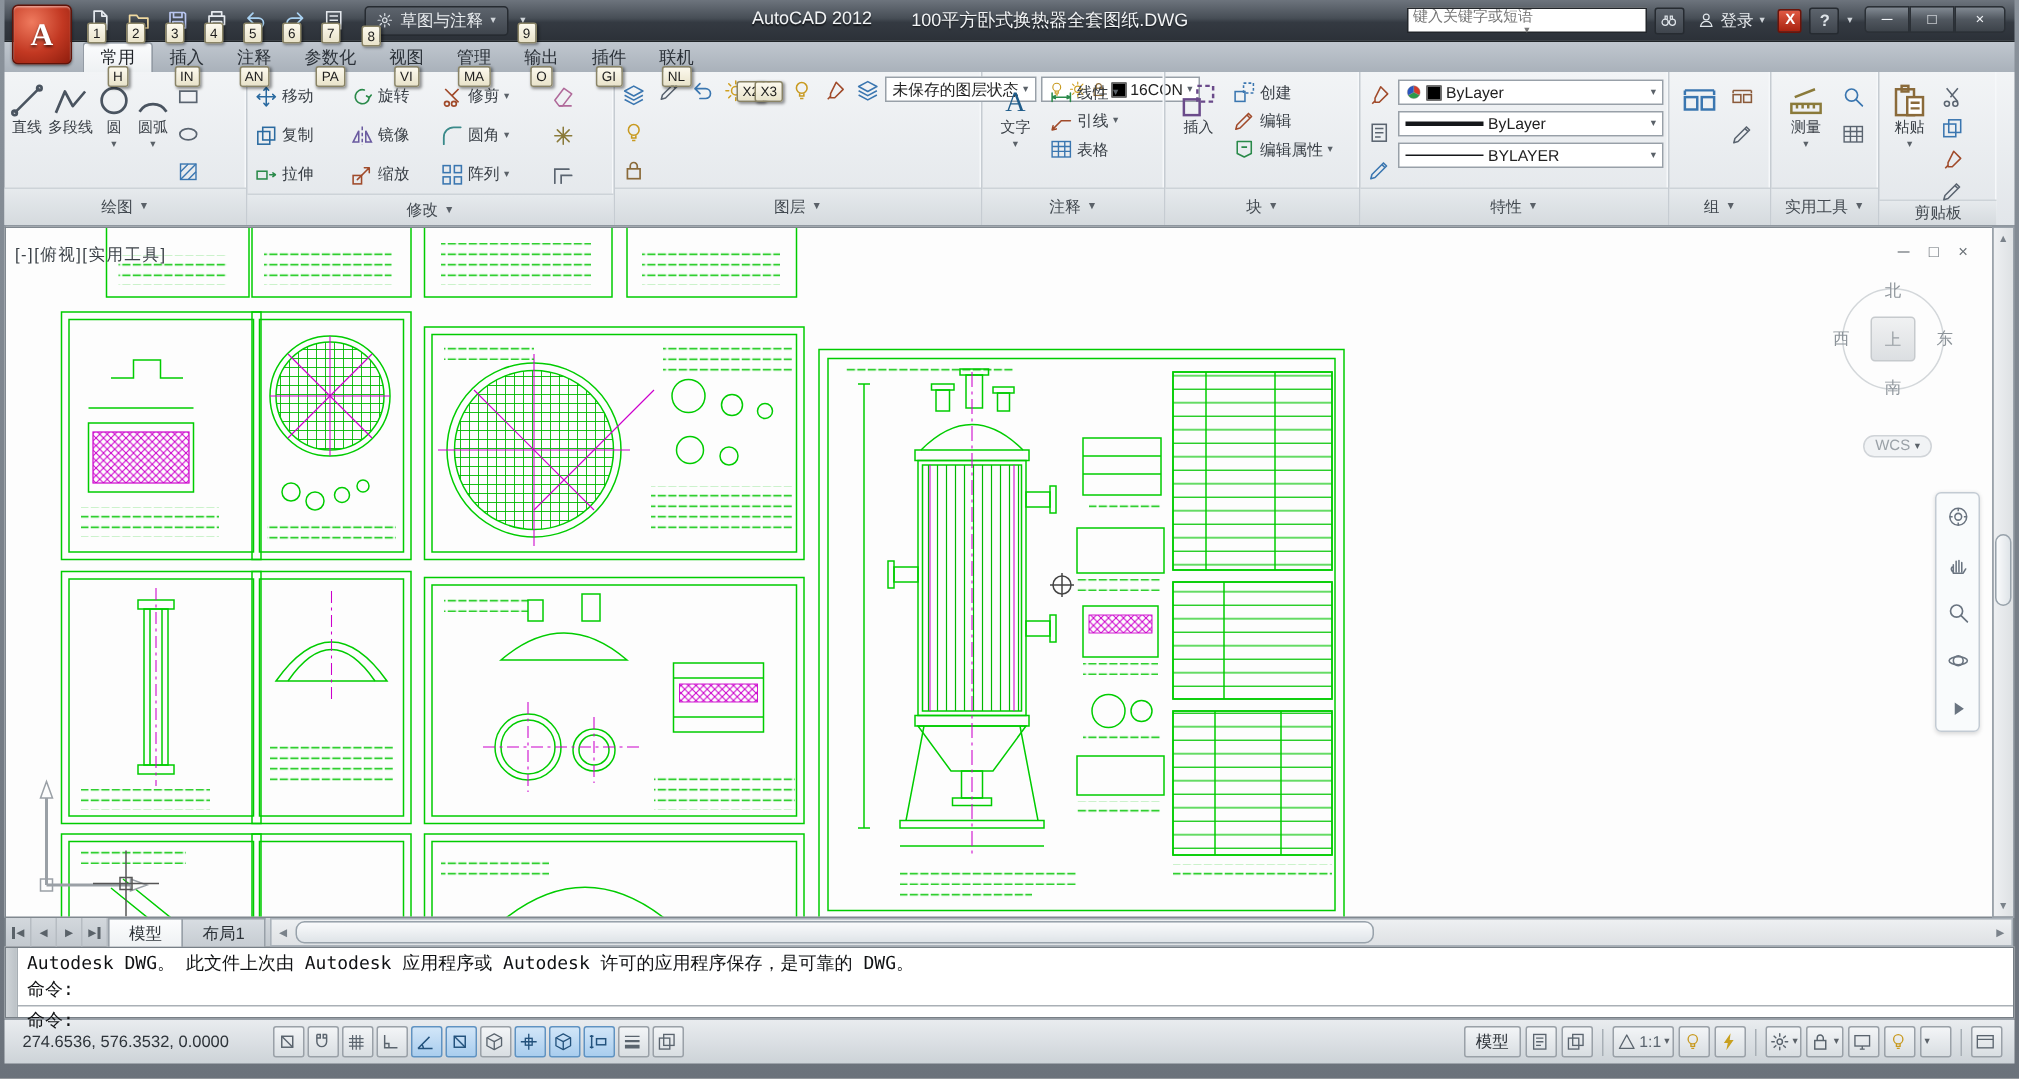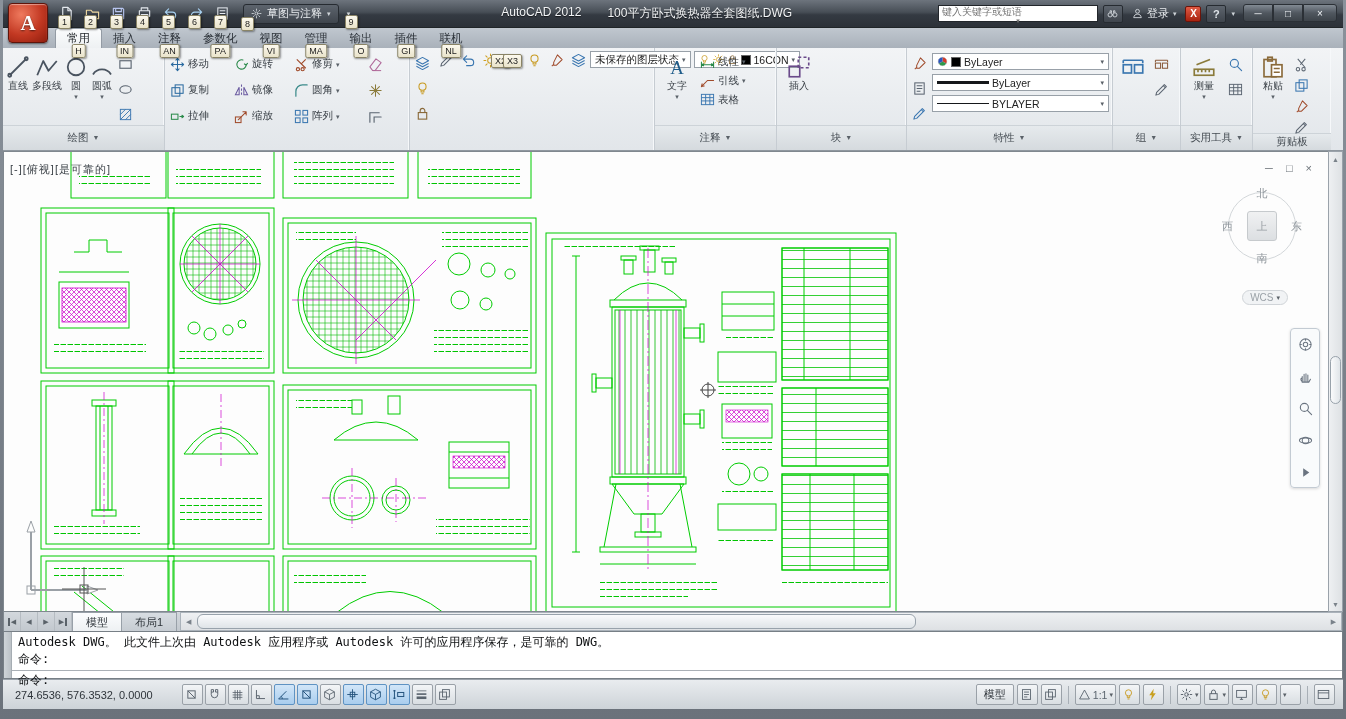--- a/index.html
+++ b/index.html
@@ -784,20 +784,24 @@
               <span class="lbl">阵列</span>
               <span class="caret">▾</span>
             </div>
           <div class="mb">
               <svg class="ic" style="color:#5a6470">
                 <use href="#s-offset"></use>
               </svg>
             </div>
         </div>
       </div>
+      <div class="plabel">
+          <span>修改</span>
+          <span class="caret">▼</span>
+        </div>
     </div>
 
     <div class="panel" style="width:245px">
       <div class="pbody" style="gap:4px">
         <div class="lstack">
           <div class="mb">
               <svg class="ic" style="color:#3a76b0">
                 <use href="#s-layers"></use>
               </svg>
             </div>
@@ -863,20 +867,24 @@
               </svg>
             <svg class="ic sm" style="color:#8a6a3a">
                 <use href="#s-lock"></use>
               </svg>
             <span class="swatch"></span>
             <span class="dd-text">16CON</span>
             <span class="caret">▾</span>
           </div>
         </div>
       </div>
+      <div class="plabel">
+          <span>图层</span>
+          <span class="caret">▼</span>
+        </div>
     </div>
 
     <div class="panel" style="width:122px">
       <div class="pbody">
         <div class="bb" style="width:38px">
             <svg class="ic lg" style="color:#1f5c8a">
               <use href="#s-textA"></use>
             </svg>
             <span class="lbl">文字</span>
             <span class="caret">▾</span>
@@ -911,20 +919,41 @@
     </div>
 
     <div class="panel" style="width:130px">
       <div class="pbody">
         <div class="bb" style="width:38px">
             <svg class="ic lg" style="color:#6a4a8a">
               <use href="#s-insertblk"></use>
             </svg>
             <span class="lbl">插入</span>
           </div>
+        <div class="acol">
+          <div class="sb">
+              <svg class="ic" style="color:#3a76b0">
+                <use href="#s-insertblk"></use>
+              </svg>
+              <span class="lbl">创建</span>
+            </div>
+          <div class="sb">
+              <svg class="ic" style="color:#a04a2a">
+                <use href="#s-pencil"></use>
+              </svg>
+              <span class="lbl">编辑</span>
+            </div>
+          <div class="sb">
+              <svg class="ic" style="color:#2a8a4a">
+                <use href="#s-attrib"></use>
+              </svg>
+              <span class="lbl">编辑属性</span>
+              <span class="caret">▾</span>
+            </div>
+        </div>
       </div>
       <div class="plabel">
           <span>块</span>
           <span class="caret">▼</span>
         </div>
     </div>
 
     <div class="panel" style="width:206px">
       <div class="pbody" style="gap:4px">
         <div class="lstack">
@@ -1262,21 +1291,21 @@
           <rect x="23" y="434" width="8" height="8" stroke-width="1"></rect>
         </g>
 
         <g stroke="#555" stroke-width="1" fill="none">
           <line x1="58" y1="437" x2="102" y2="437"></line>
           <line x1="80" y1="415" x2="80" y2="459"></line>
           <rect x="76" y="433" width="8" height="8"></rect>
         </g>
       </svg>
 
-      <div class="vp-label">[-][俯视][是可靠的]</div>
+      <div class="vp-label">[-][俯视][实用工具]</div>
 
       <div class="vp-win">
         <span>─</span>
         <span>□</span>
         <span>×</span>
       </div>
 
       <div class="viewcube">
         <div class="vc-ring"></div>
         <span class="vc-n">北</span>

